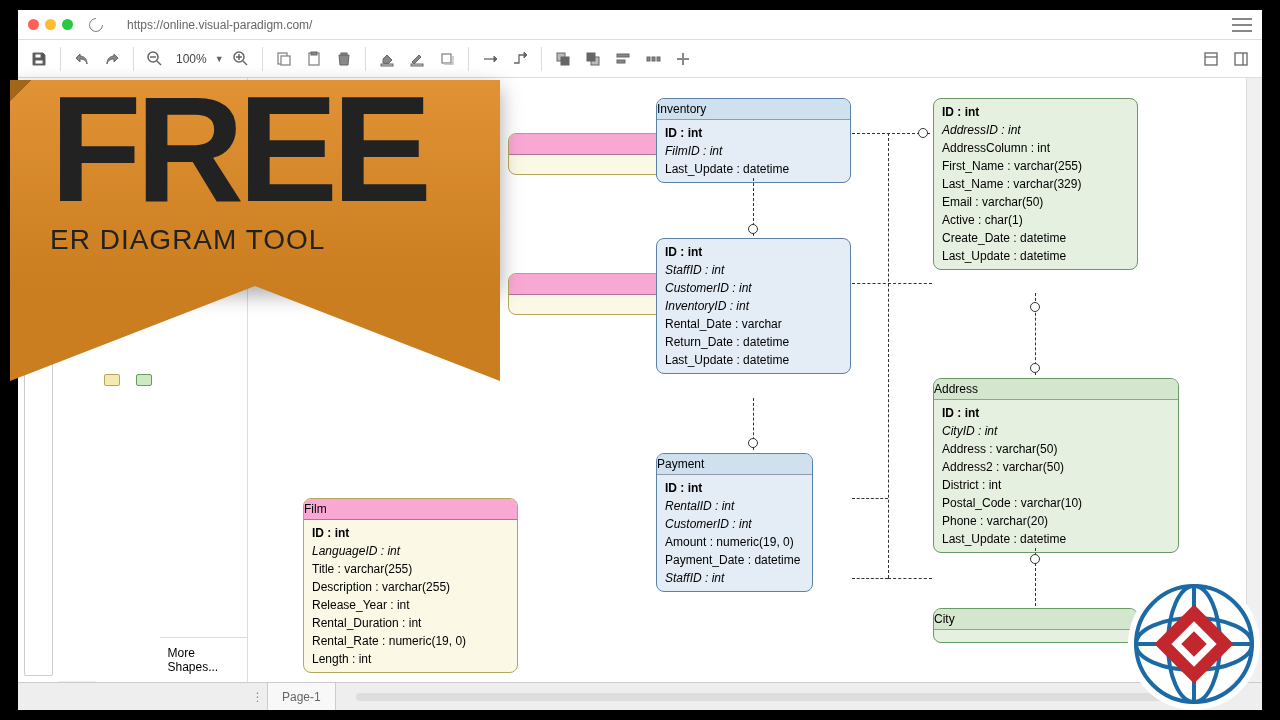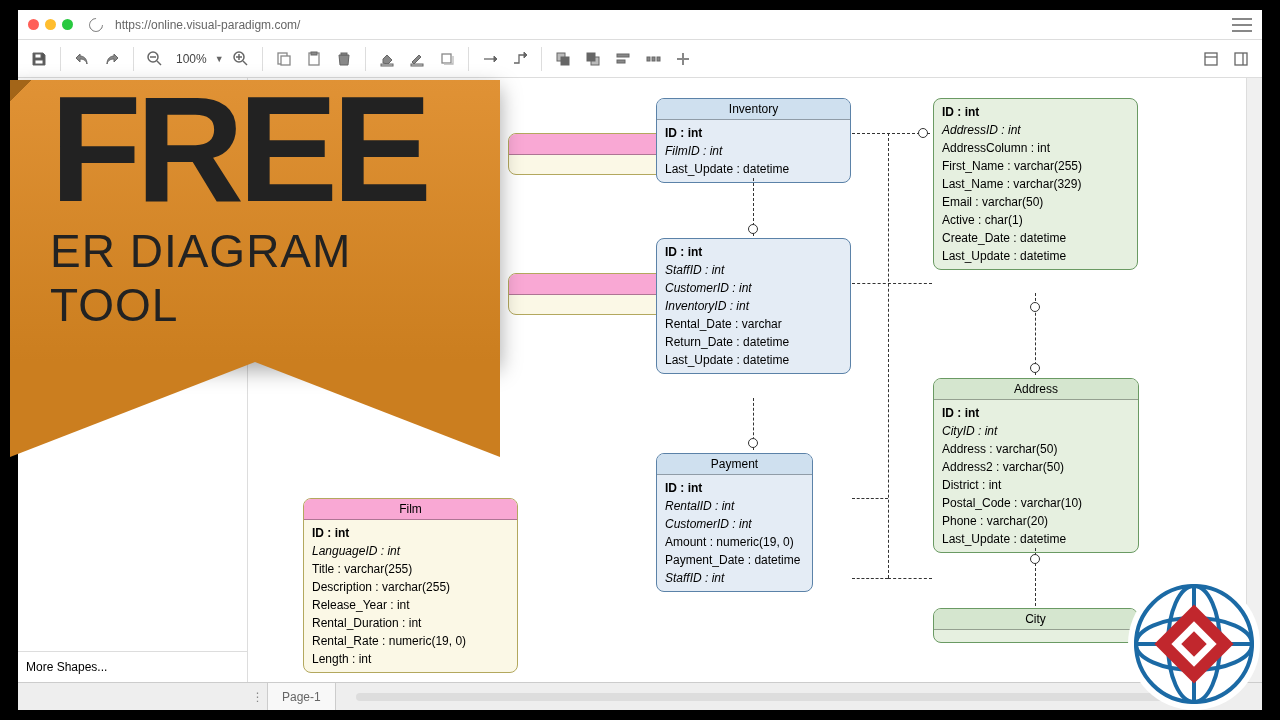--- a/index.html
+++ b/index.html
@@ -1,64 +1,64 @@
 <!DOCTYPE html>
 <html><head>
 <meta charset="utf-8">
 <style>
   *{box-sizing:border-box;margin:0;padding:0;font-family:Arial,Helvetica,sans-serif}
   body{width:1280px;height:720px;background:#000;position:relative;overflow:hidden}
   .frame{position:absolute;top:10px;left:18px;width:1244px;height:700px;background:#f5f5f5;border-radius:4px 4px 0 0;box-shadow:0 2px 10px rgba(0,0,0,.3)}
   
   .browser-bar{height:30px;background:#fff;border-bottom:1px solid #ddd;display:flex;align-items:center;padding:0 10px;gap:6px}
   .dot{width:11px;height:11px;border-radius:50%}
-  .addr{flex:1;display:flex;align-items:center;gap:12px;margin-left:10px;font-size:12px;color:#666}
+  .addr{flex:1;display:flex;align-items:center;gap:24px;margin-left:10px;font-size:12px;color:#666}
   .reload{width:14px;height:14px;border:1.5px solid #888;border-radius:50%;border-top-color:transparent;transform:rotate(45deg)}
   .ham{width:20px;height:14px;display:flex;flex-direction:column;justify-content:space-between}
   .ham span{height:2px;background:#888}
   
   .toolbar{height:38px;background:#fff;border-bottom:1px solid #ddd;display:flex;align-items:center;padding:0 8px;gap:4px;font-size:12px;color:#555}
   .toolbar .sep{width:1px;height:24px;background:#ddd;margin:0 4px}
   .tb{width:26px;height:26px;display:flex;align-items:center;justify-content:center;cursor:pointer;border-radius:2px}
   .tb svg{width:16px;height:16px;fill:#666;stroke:#666}
   .zoom{font-size:12px;color:#444;padding:0 4px}
   
   .app-body{display:flex;height:calc(100% - 68px - 28px)}
-  .sidebar{width:230px;background:#fff;border-right:1px solid #ddd;display:flex;flex-direction:column}
+  .sidebar{width:230px;background:#fff;border-right:1px solid #ddd;display:flex;flex-direction:row}
   .search{margin:6px;border:1px solid #ccc;border-radius:2px;padding:4px 6px;font-size:12px;color:#999;background:#fff}
   .group{padding:6px 8px;font-size:12px;border-bottom:1px solid #eee}
   .group .tri{display:inline-block;width:0;height:0;border-top:4px solid transparent;border-bottom:4px solid transparent;border-left:5px solid #666;margin-right:4px;transform:rotate(90deg)}
   .shape-item{display:flex;align-items:center;gap:6px;padding:3px 8px;font-size:12px}
   .more{margin-top:auto;padding:8px;font-size:12px;border-top:1px solid #ddd;background:#fff}
   .canvas-wrap{flex:1;position:relative;background:#fff;overflow:hidden}
   .canvas{position:absolute;inset:0}
   .vscroll{width:16px;background:#f0f0f0;border-left:1px solid #ddd}
   
   .entity{position:absolute;border:1.5px solid #265d8f;border-radius:8px;font-size:12px;overflow:hidden}
   .entity.blue .hdr{background:#cfe0ef}
   .entity.blue{background:#e4ecf5;border-color:#5b82a8}
   .entity.green .hdr{background:#d5e6cf}
   .entity.green{background:#e6f0e0;border-color:#6a9a63}
   .entity.yellow .hdr{background:#f9a8d4}
   .entity.yellow{background:#fbf8e6;border-color:#b3a85e}
-  .hdr{text-align:center;padding:3px 0;border-bottom:1px solid rgba(0,0,0,.3);font-size:12px}
+  .hdr{text-align:left;padding:3px 0;border-bottom:1px solid rgba(0,0,0,.3);font-size:12px}
   .attrs{padding:4px 8px}
   .attrs div{white-space:nowrap;line-height:18px}
   .attrs .pk{font-weight:bold}
   .attrs .fk{font-style:italic}
   
   .tabs{height:28px;background:#eee;border-top:1px solid #ccc;display:flex;align-items:center;font-size:12px}
   .tab-handle{width:20px;height:100%;border-right:1px solid #ccc;display:flex;align-items:center;justify-content:center;color:#888}
   .tab{padding:0 14px;height:100%;display:flex;align-items:center;border-right:1px solid #ccc;background:#f8f8f8;color:#666}
   
   .banner{position:absolute;top:80px;left:10px;width:490px;z-index:50}
   .banner-body{background:#d78a2b;background:linear-gradient(#e09235,#cb7e1f);color:#1c1c1c;padding:0 26px 30px 40px;position:relative;box-shadow:0 8px 20px rgba(0,0,0,.35)}
   .banner-body::before{content:"";position:absolute;top:0;left:0;width:22px;height:22px;background:linear-gradient(135deg,#a36518 50%,transparent 50%)}
   .banner h1{font-size:150px;font-weight:800;letter-spacing:-6px;line-height:.92;font-family:Arial,Helvetica,sans-serif;color:#222}
-  .banner h2{font-size:46px;font-weight:400;letter-spacing:1px;margin-top:6px;color:#222}
+  .banner h2{font-size:28px;font-weight:400;letter-spacing:1px;margin-top:6px;color:#222}
   .banner-tail{height:0;position:relative}
   .banner-tail::before{content:"";position:absolute;left:0;top:0;width:0;height:0;border-top:95px solid #cb7e1f;border-right:245px solid transparent}
   .banner-tail::after{content:"";position:absolute;right:0;top:0;width:0;height:0;border-top:95px solid #cb7e1f;border-left:245px solid transparent}
   
   .logo{position:absolute;right:18px;bottom:8px;width:135px;height:135px;z-index:60}
   
   .conn{position:absolute;border:0;border-top:1.4px dashed #333}
   .conn.v{border-top:0;border-left:1.4px dashed #333}
   .ring{position:absolute;width:10px;height:10px;border:1.4px solid #333;border-radius:50%;background:#fff}
 </style>
@@ -280,21 +280,21 @@
               <div>AddressColumn : int</div>
               <div>First_Name : varchar(255)</div>
               <div>Last_Name : varchar(329)</div>
               <div>Email : varchar(50)</div>
               <div>Active : char(1)</div>
               <div>Create_Date : datetime</div>
               <div>Last_Update : datetime</div>
             </div>
         </div>
 
-        <div class="entity green" style="left:685px;top:300px;width:206px">
+        <div class="entity green" style="left:685px;top:300px;width:246px">
           <div class="hdr">Address</div>
           <div class="attrs">
               <div class="pk">ID : int</div>
               <div class="fk">CityID : int</div>
               <div>Address : varchar(50)</div>
               <div>Address2 : varchar(50)</div>
               <div>District : int</div>
               <div>Postal_Code : varchar(10)</div>
               <div>Phone : varchar(20)</div>
               <div>Last_Update : datetime</div>

